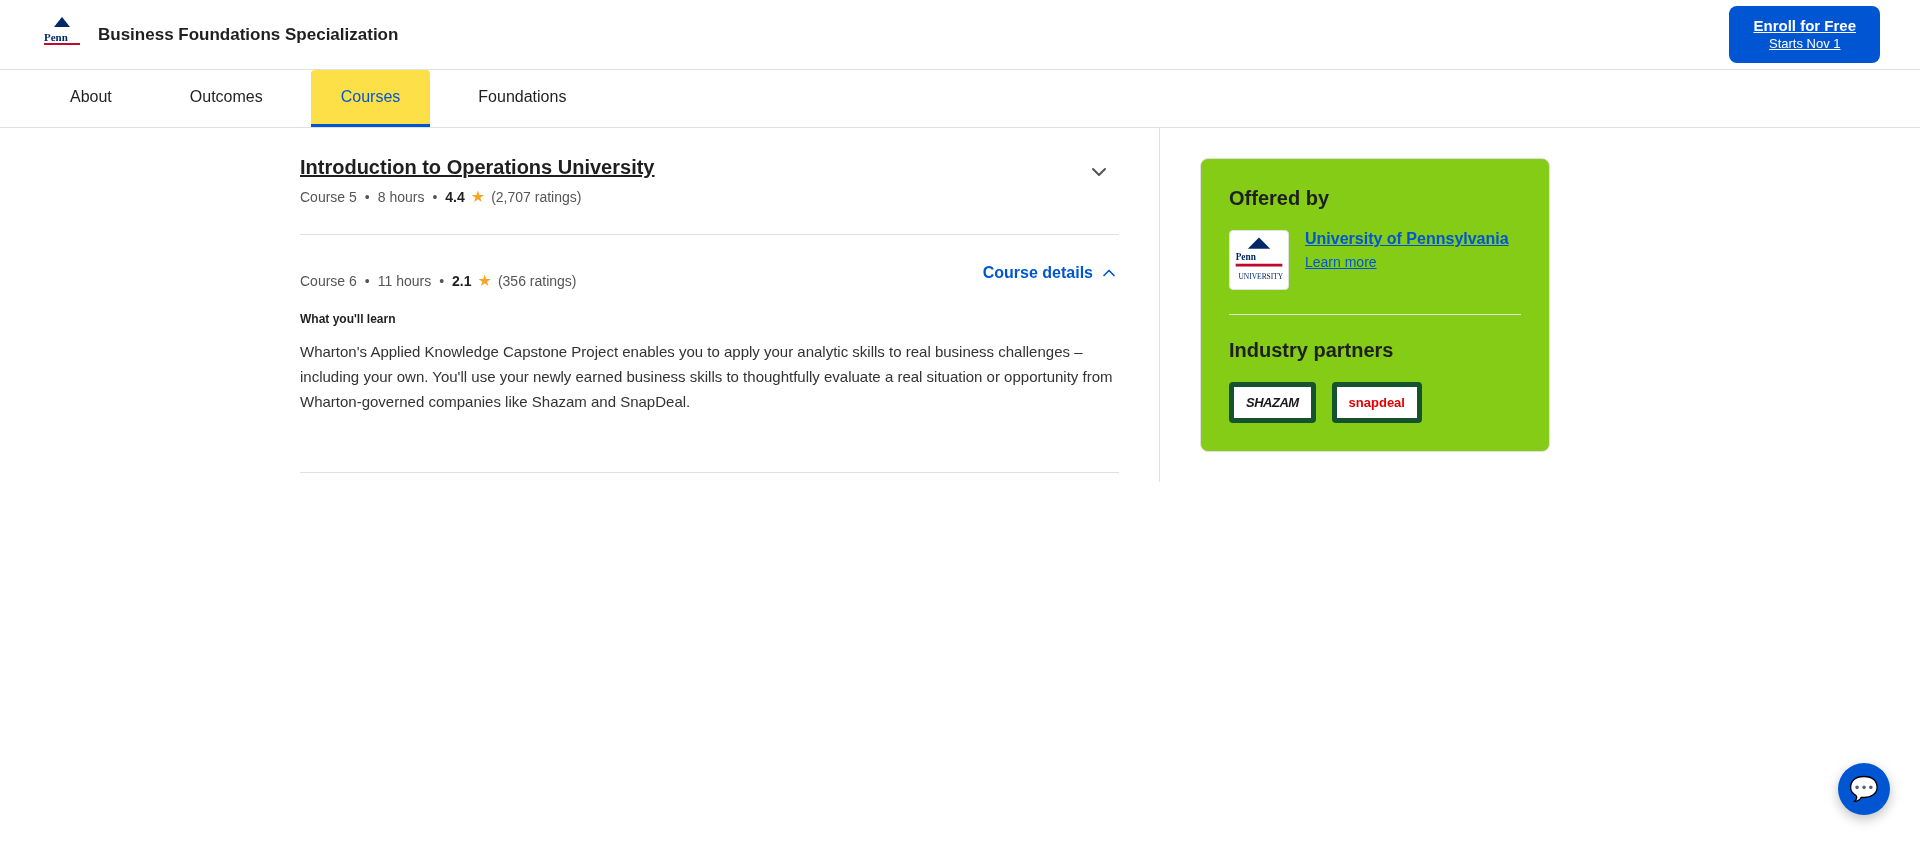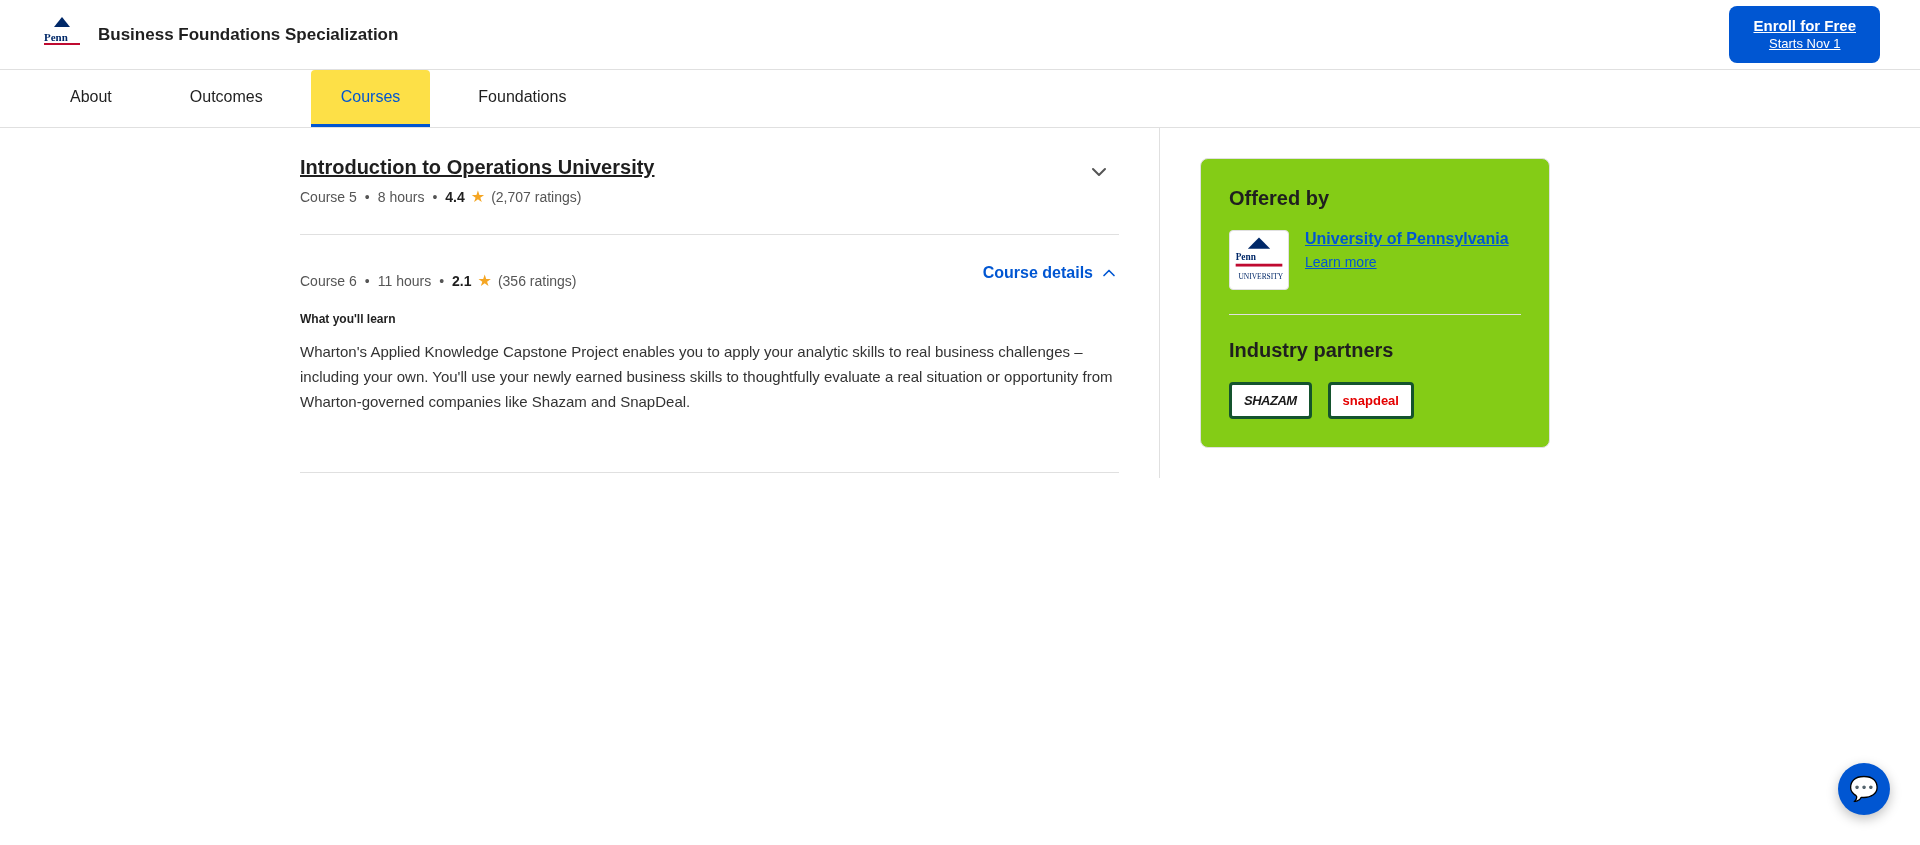--- a/index.html
+++ b/index.html
@@ -257,21 +257,21 @@
     .industry-partners-section {}
 
     .partners-logos {
       display: flex;
       gap: 16px;
       align-items: center;
       margin-top: 16px;
     }
 
     .partner-logo {
-      border: 3px solid #14532d;
+      border: 5px solid #14532d;
       border-radius: 4px;
       padding: 8px 12px;
       font-size: 13px;
       font-weight: 700;
       color: #333;
       background: #fff;
     }
 
     .partner-logo.shazam {
       color: #1a1a1a;

